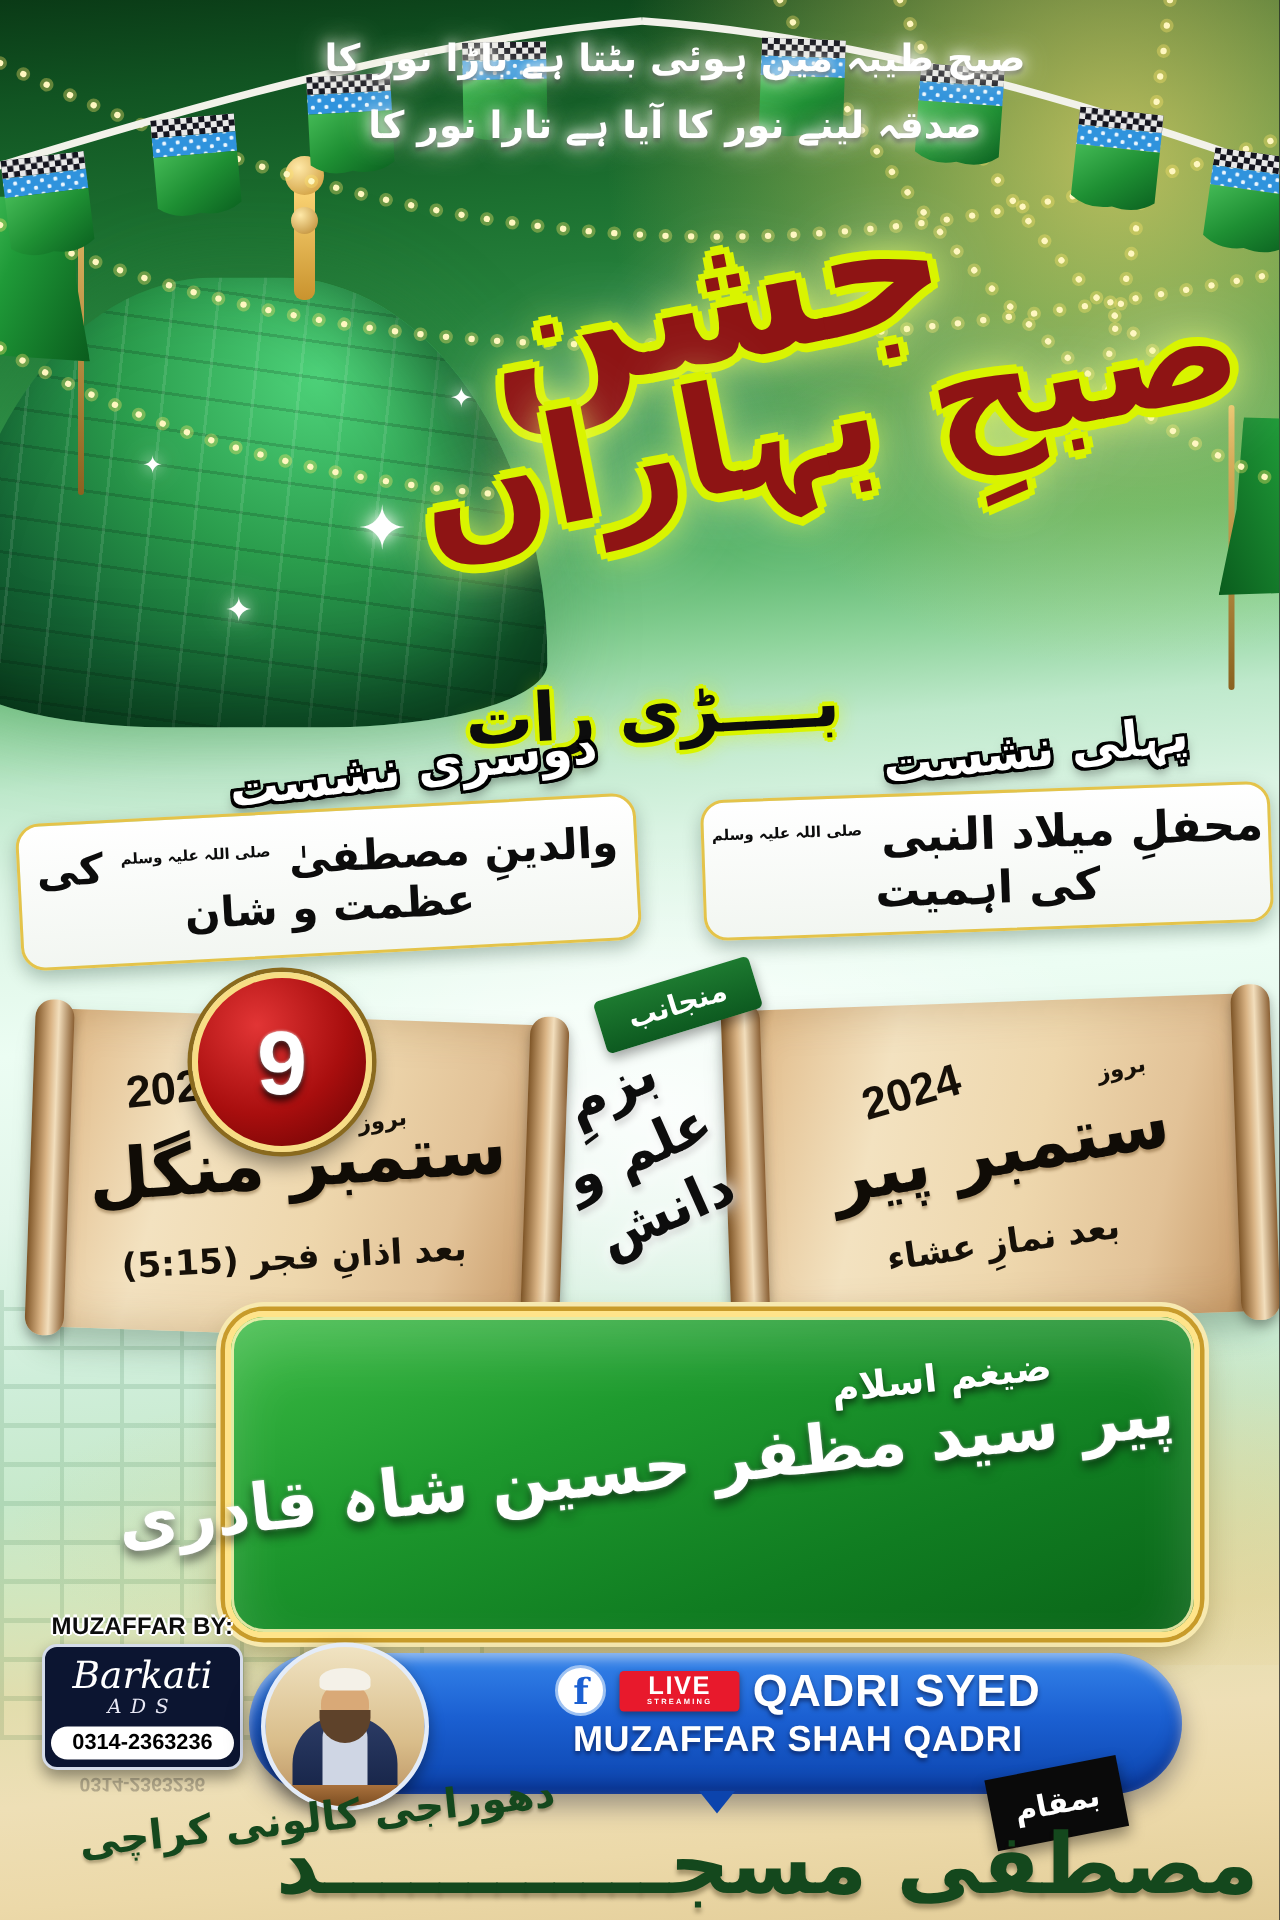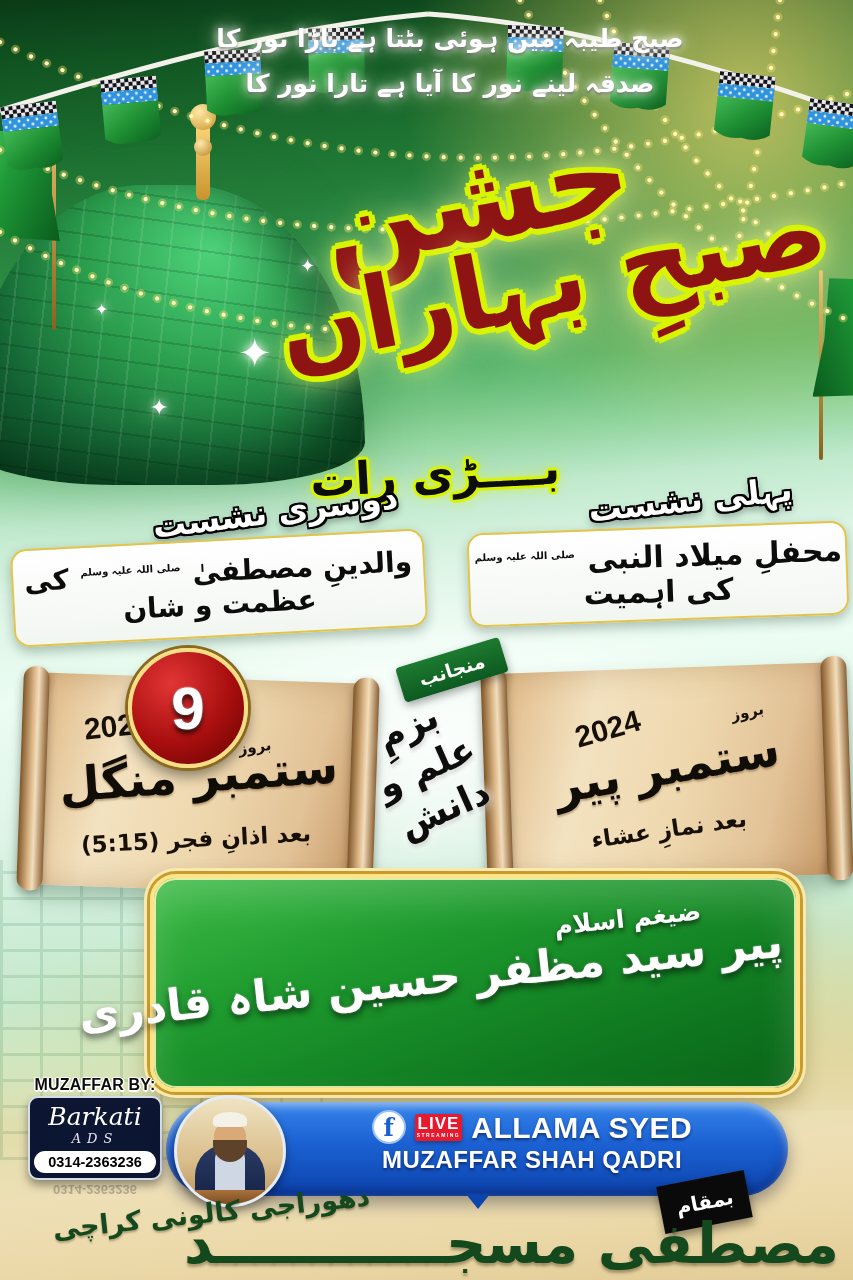--- a/index.html
+++ b/index.html
@@ -168,21 +168,21 @@
   .ph-face{position:absolute;left:37px;top:24px;width:32px;height:30px;background:#d9a977;border-radius:46%;}
   .ph-beard{position:absolute;left:36px;top:42px;width:34px;height:22px;background:#5e422a;border-radius:0 0 18px 18px;}
   .ph-cap{position:absolute;left:36px;top:14px;width:34px;height:15px;background:#f4f1e8;border-radius:50% 50% 20% 20%;}
   .ph-desk{position:absolute;left:0;bottom:0;width:100%;height:14px;background:linear-gradient(180deg,#a9713c,#7c4e22);}
   .live-text{position:absolute;left:124px;top:8px;right:14px;color:#fff;text-align:center;
     font-family:"Liberation Sans",sans-serif;font-weight:bold;line-height:1.1;}
   .lt-row1{display:flex;align-items:center;justify-content:center;gap:9px;}
   .fb-circle{width:30px;height:30px;border-radius:50%;background:#fff;display:flex;align-items:center;justify-content:center;
     border:2px solid #9ec2f2;}
   .fb-f{color:#1b60d2;font-size:24px;font-weight:bold;font-family:"DejaVu Serif",serif;margin-top:2px;}
-  .live-badge{background:#e8192c;border-radius:3px;padding:1px 2px 2px;display:flex;flex-direction:column;align-items:center;
+  .live-badge{background:#e8192c;border-radius:3px;padding:1px 18px 2px;display:flex;flex-direction:column;align-items:center;
     box-shadow:0 2px 4px rgba(0,0,0,.35);}
   .lb-live{font-size:17px;letter-spacing:1px;line-height:1;}
   .lb-str{font-size:5px;letter-spacing:1.5px;line-height:1.4;}
   .lt-name1{font-size:30px;letter-spacing:.5px;text-shadow:0 2px 3px rgba(0,0,30,.5);}
   .lt-name2{font-size:24px;letter-spacing:.5px;margin-top:3px;text-shadow:0 2px 3px rgba(0,0,30,.5);}
 
   
   .venue-badge{position:absolute;left:660px;top:1178px;z-index:11;direction:rtl;background:#0a0a0a;color:#fff;
     font-size:20px;font-weight:bold;padding:12px 16px;transform:rotate(-11deg);box-shadow:0 5px 10px rgba(0,0,0,.4);}
   .venue-masjid{position:absolute;right:14px;bottom:4px;z-index:11;direction:rtl;color:#14481d;
@@ -338,21 +338,21 @@
     </div>
     <div class="live-text">
       <div class="lt-row1">
         <span class="fb-circle">
           <span class="fb-f">f</span>
         </span>
         <span class="live-badge">
           <span class="lb-live">LIVE</span>
           <span class="lb-str">STREAMING</span>
         </span>
-        <span class="lt-name1">ALLAMA SYED</span>
+        <span class="lt-name1">QADRI SYED</span>
       </div>
       <div class="lt-name2">MUZAFFAR SHAH QADRI</div>
     </div>
   </div>
 
   <div class="venue-badge">بمقام</div>
   <div class="venue-masjid">مصطفی مسجــــــــــــد</div>
   <div class="venue-address">دھوراجی کالونی کراچی</div>
 
 </div>

